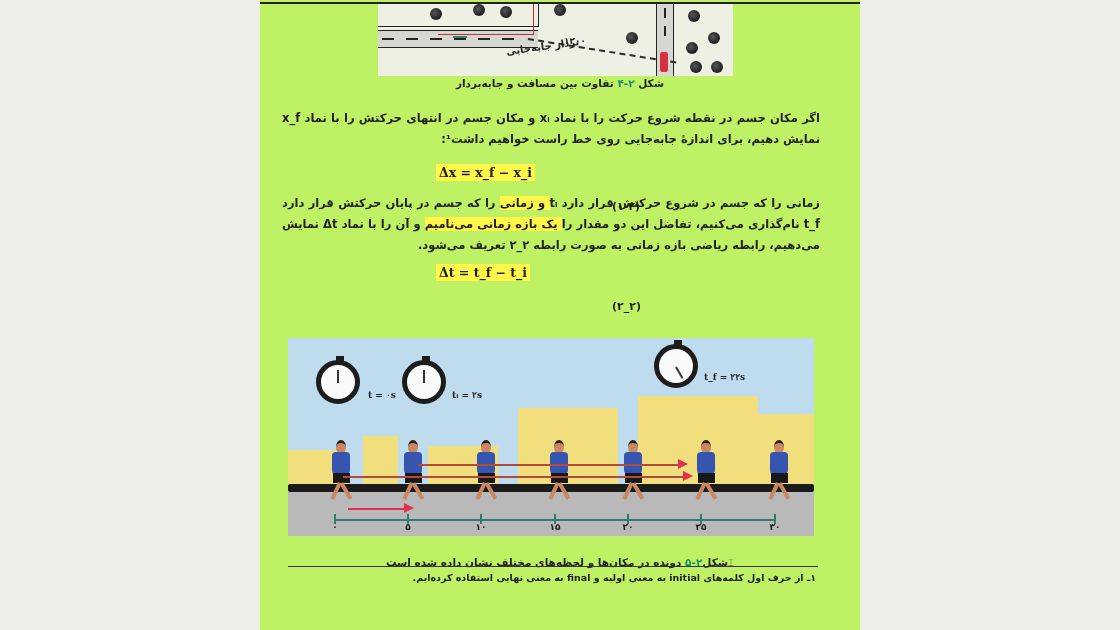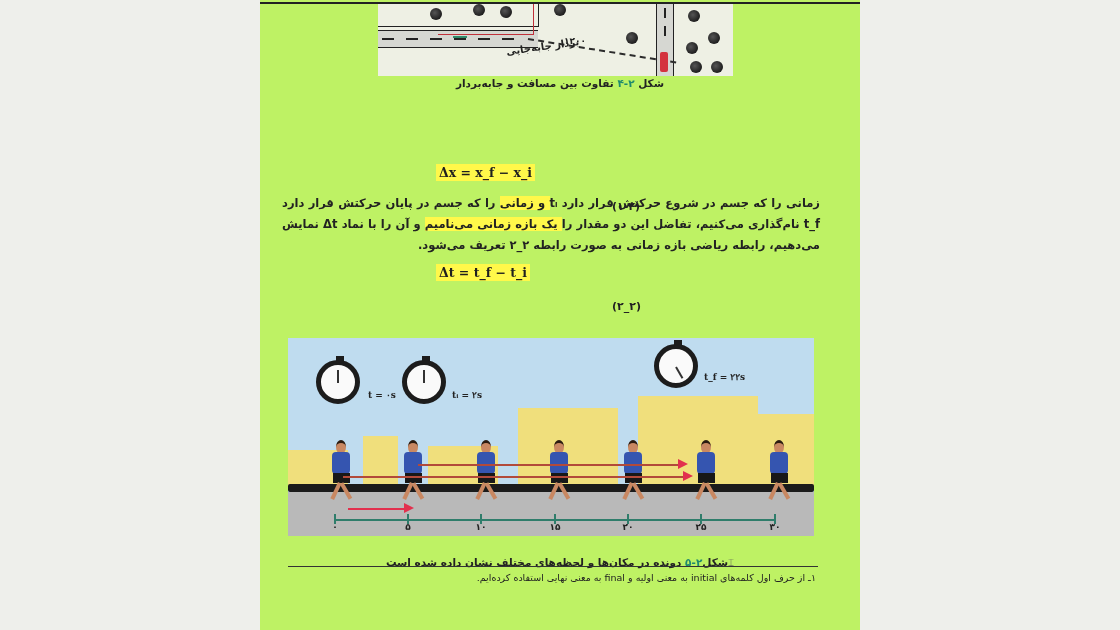--- a/index.html
+++ b/index.html
@@ -95,21 +95,21 @@
   .arrowhead { position:absolute; width:0; height:0; border-top:5px solid transparent; border-bottom:5px solid transparent; border-left:10px solid #e2304e; }
   .watch {
     position:absolute; width:44px; height:44px; border-radius:50%;
     background:#fafafa; border:5px solid #1c1c1c; box-sizing:border-box;
   }
   .watch .crown { position:absolute; left:15px; top:-9px; width:8px; height:5px; background:#1c1c1c; }
   .watch .hand { position:absolute; left:16px; top:5px; width:2px; height:13px; background:#333; transform-origin:bottom center; }
   .tlabel { position:absolute; font-size:9px; font-weight:bold; color:#222; font-family:"DejaVu Serif", serif; }
   .rule { position:absolute; left:28px; width:530px; height:1px; background:#333; }
   .footnote {
-    position:absolute; left:28px; width:528px; direction:rtl; font-size:9.5px; color:#222; top:572px;
+    position:absolute; left:28px; width:528px; direction:rtl; font-size:9.5px; color:#222; top:572px;font-weight:bold;
   }
   .cursor-icon { display:inline-block; font-size:10px; font-weight:normal; color:#555; }
 </style>
 </head>
 <body>
 
 <div class="page">
   <div class="top-rule"></div>
 
   <div class="fig-map">
@@ -141,20 +141,21 @@
     <div class="greenarrow"></div>
     <div class="disp-line"></div>
     <div class="car"></div>
     <div class="map-num">۱۲۰۰</div>
     <div class="map-label">بردار جابه‌جایی</div>
   </div>
   <div class="caption" style="top:77px;">
     <span>شکل </span><span class="num">۲-۴</span><span> تفاوت بین مسافت و جابه‌بردار</span>
   </div>
 
+  <div class="para" style="top:108px;">اگر مکان جسم در نقطه شروع حرکت را با نماد xᵢ و مکان جسم در انتهای حرکتش را با نماد x_f نمایش دهیم، برای اندازهٔ جابه‌جایی روی خط راست خواهیم داشت¹:</div>
 
   <div class="eq" style="top:164px;">Δx = x_f − x_i</div>
   <div class="eq-num" style="top:166px;">(۱-۲)</div>
 
   <div class="para" style="top:193px;">
     <span>زمانی را که جسم در شروع حرکتش قرار دارد tᵢ</span><span class="hl"> و زمانی</span><span> را که جسم در پایان حرکتش قرار دارد t_f نام‌گذاری می‌کنیم، تفاضل این دو مقدار را</span><span class="hl"> یک بازه زمانی می‌نامیم</span><span> و آن را با نماد Δt نمایش می‌دهیم، رابطه ریاضی بازه زمانی به صورت رابطه ۲_۲ تعریف می‌شود.</span>
   </div>
 
   <div class="eq" style="top:264px;text-align:right;">Δt = t_f − t_i</div>
   <div class="eq-num" style="top:266px;">(۲_۲)</div>

